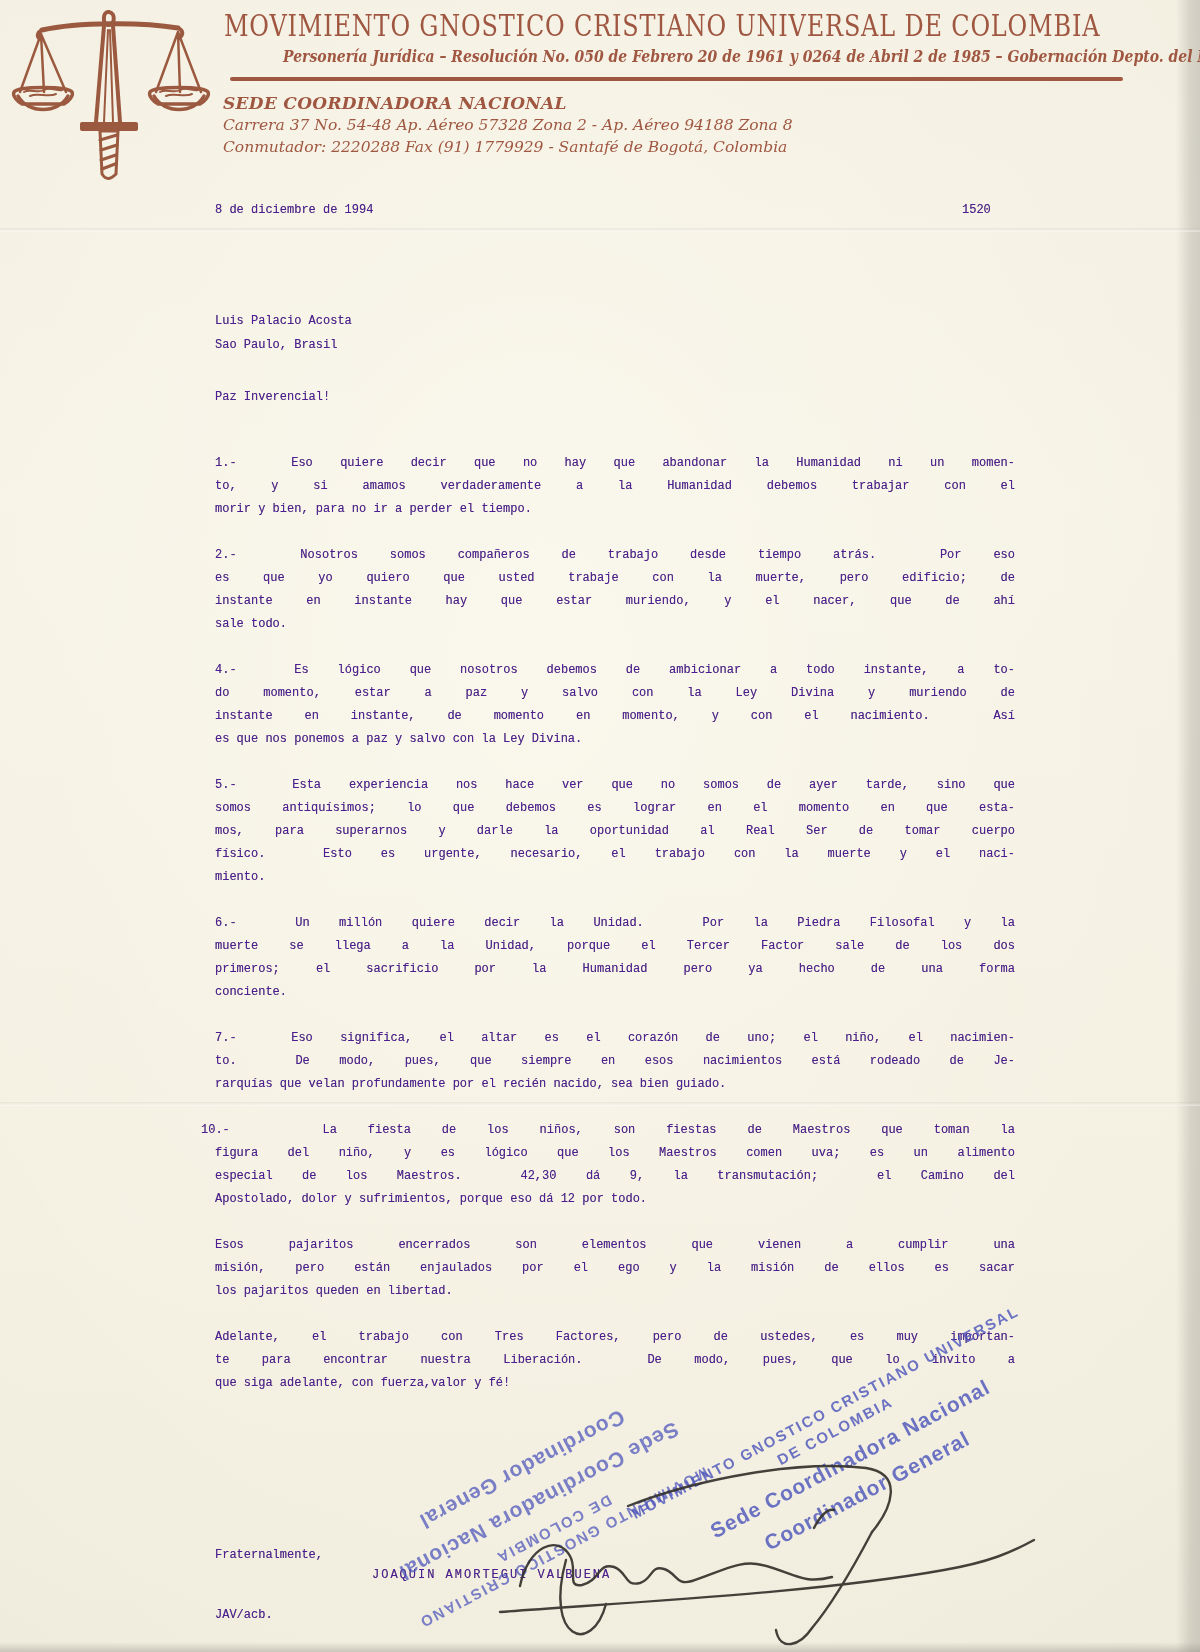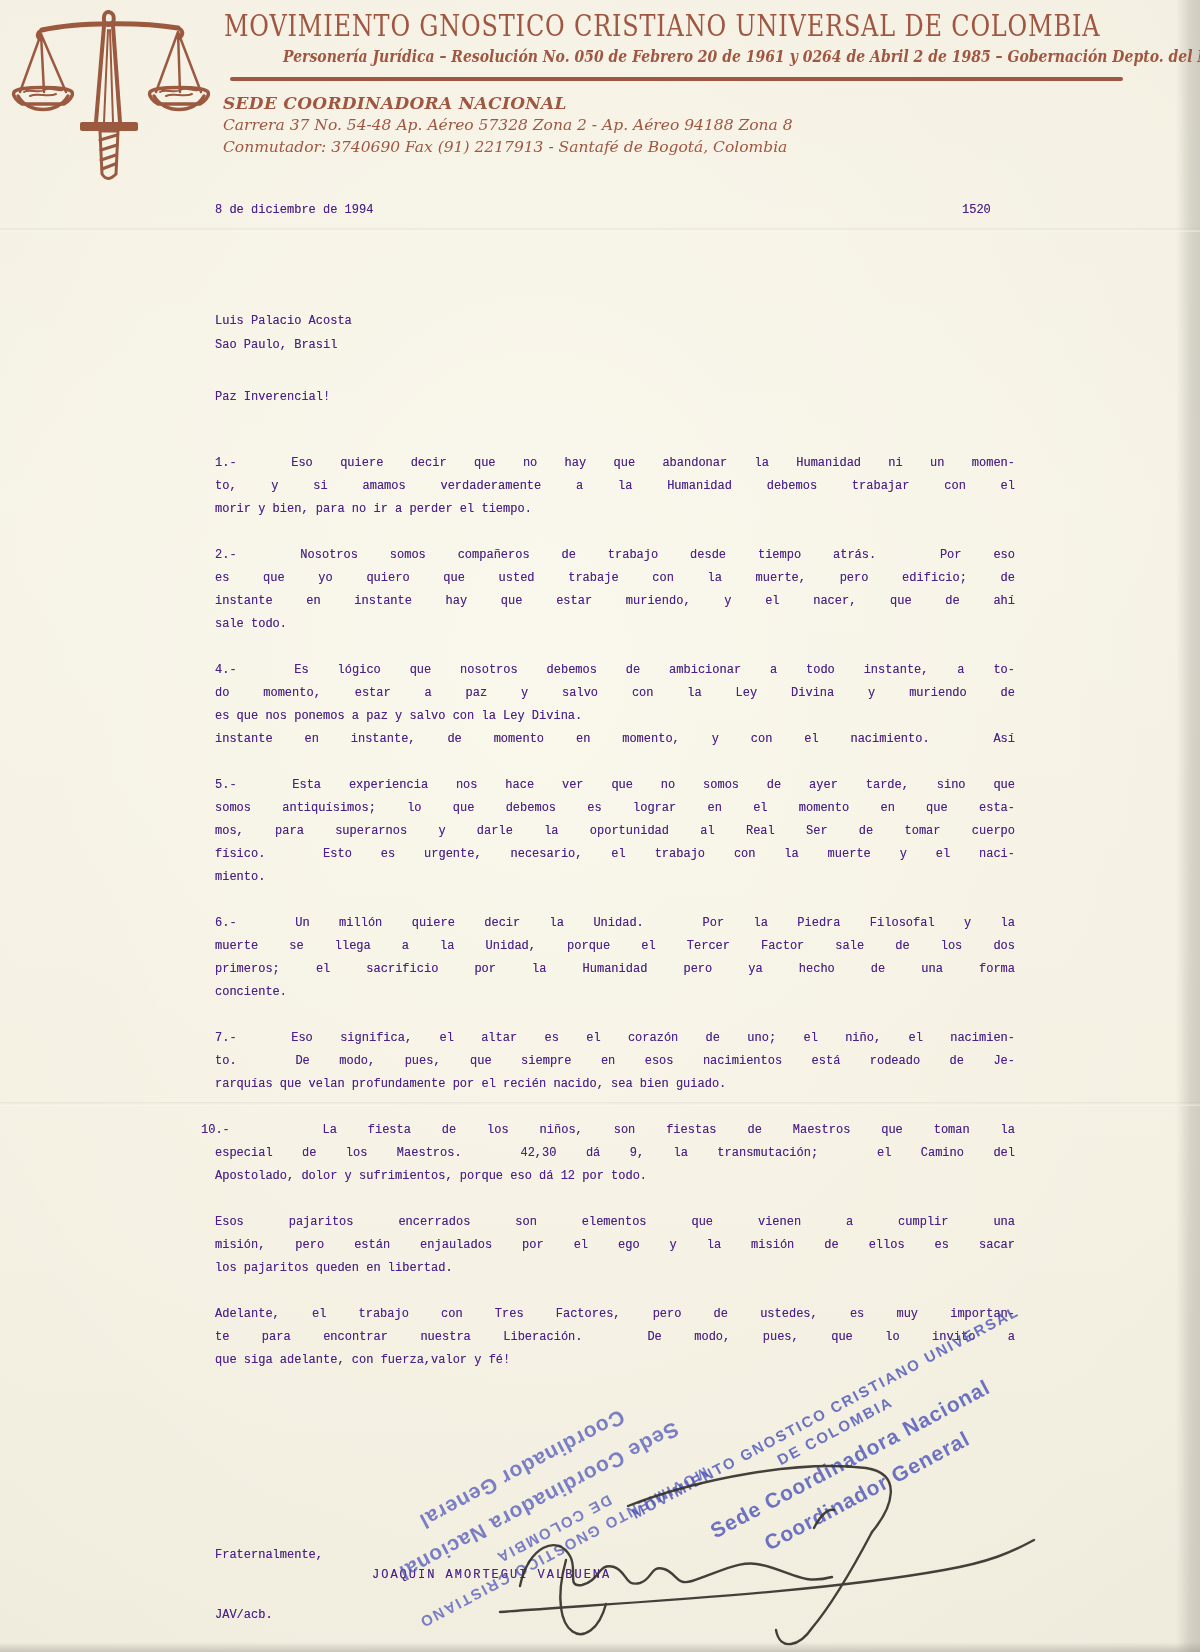--- a/index.html
+++ b/index.html
@@ -99,21 +99,21 @@
     <path d="M152 88 C158 84 166 90 172 86 C178 82 186 88 190 86 M158 92 C166 88 176 94 184 90" stroke-width="2"></path>
   </g>
 </svg>
 
 <div class="org-title brand">MOVIMIENTO GNOSTICO CRISTIANO UNIVERSAL DE COLOMBIA</div>
 <div class="legal-line brand">Personería Jurídica – Resolución No. 050 de Febrero 20 de 1961 y 0264 de Abril 2 de 1985 – Gobernación Depto. del Magdalena</div>
 <div class="head-rule"></div>
 <div class="office-block brand">
   <div class="office-name">SEDE COORDINADORA NACIONAL</div>
   <div class="office-addr">Carrera 37 No. 54-48 Ap. Aéreo 57328 Zona 2 - Ap. Aéreo 94188 Zona 8</div>
-  <div class="office-addr">Conmutador: 3740690 Fax (91) 2217913 - Santafé de Bogotá, Colombia</div>
+  <div class="office-addr">Conmutador: 2220288 Fax (91) 1779929 - Santafé de Bogotá, Colombia</div>
 </div>
 
 <div class="tw date-line">8 de diciembre de 1994</div>
 <div class="tw ref-number">1520</div>
 <div class="tw recipient"><div>Luis Palacio Acosta</div><div>Sao Paulo, Brasil</div></div>
 <div class="tw salutation">Paz Inverencial!</div>
 <div class="tw letter-body">
     <div class="para">
       <div class="tline">1.-  Eso quiere decir que no hay que abandonar la Humanidad ni un momen-</div>
       <div class="tline">to, y si amamos verdaderamente a la Humanidad debemos trabajar con el</div>
@@ -121,22 +121,22 @@
     </div>
     <div class="para">
       <div class="tline">2.-  Nosotros somos compañeros de trabajo desde tiempo atrás.  Por eso</div>
       <div class="tline">es que yo quiero que usted trabaje con la muerte, pero edificio; de</div>
       <div class="tline">instante en instante hay que estar muriendo, y el nacer, que de ahí</div>
       <div class="tline lastline">sale todo.</div>
     </div>
     <div class="para">
       <div class="tline">4.-  Es lógico que nosotros debemos de ambicionar a todo instante, a to-</div>
       <div class="tline">do momento, estar a paz y salvo con la Ley Divina y muriendo de</div>
+      <div class="tline">instante en instante, de momento en momento, y con el nacimiento.  Así</div>
       <div class="tline lastline">es que nos ponemos a paz y salvo con la Ley Divina.</div>
-      <div class="tline">instante en instante, de momento en momento, y con el nacimiento.  Así</div>
     </div>
     <div class="para">
       <div class="tline">5.-  Esta experiencia nos hace ver que no somos de ayer tarde, sino que</div>
       <div class="tline">somos antiquísimos; lo que debemos es lograr en el momento en que esta-</div>
       <div class="tline">mos, para superarnos y darle la oportunidad al Real Ser de tomar cuerpo</div>
       <div class="tline">físico.  Esto es urgente, necesario, el trabajo con la muerte y el naci-</div>
       <div class="tline lastline">miento.</div>
     </div>
     <div class="para">
       <div class="tline">6.-  Un millón quiere decir la Unidad.  Por la Piedra Filosofal y la</div>
@@ -144,20 +144,21 @@
       <div class="tline">primeros; el sacrificio por la Humanidad pero ya hecho de una forma</div>
       <div class="tline lastline">conciente.</div>
     </div>
     <div class="para">
       <div class="tline">7.-  Eso significa, el altar es el corazón de uno; el niño, el nacimien-</div>
       <div class="tline">to.  De modo, pues, que siempre en esos nacimientos está rodeado de Je-</div>
       <div class="tline lastline">rarquías que velan profundamente por el recién nacido, sea bien guiado.</div>
     </div>
     <div class="para hang">
       <div class="tline">10.-   La fiesta de los niños, son fiestas de Maestros que toman la</div>
+      <div class="tline">figura del niño, y es lógico que los Maestros comen uva; es un alimento</div>
       <div class="tline">especial de los Maestros.  42,30 dá 9, la transmutación;  el Camino del</div>
       <div class="tline lastline">Apostolado, dolor y sufrimientos, porque eso dá 12 por todo.</div>
     </div>
     <div class="para">
       <div class="tline">Esos pajaritos encerrados son elementos que vienen a cumplir una</div>
       <div class="tline">misión, pero están enjaulados por el ego y la misión de ellos es sacar</div>
       <div class="tline lastline">los pajaritos queden en libertad.</div>
     </div>
     <div class="para">
       <div class="tline">Adelante, el trabajo con Tres Factores, pero de ustedes, es muy importan-</div>

